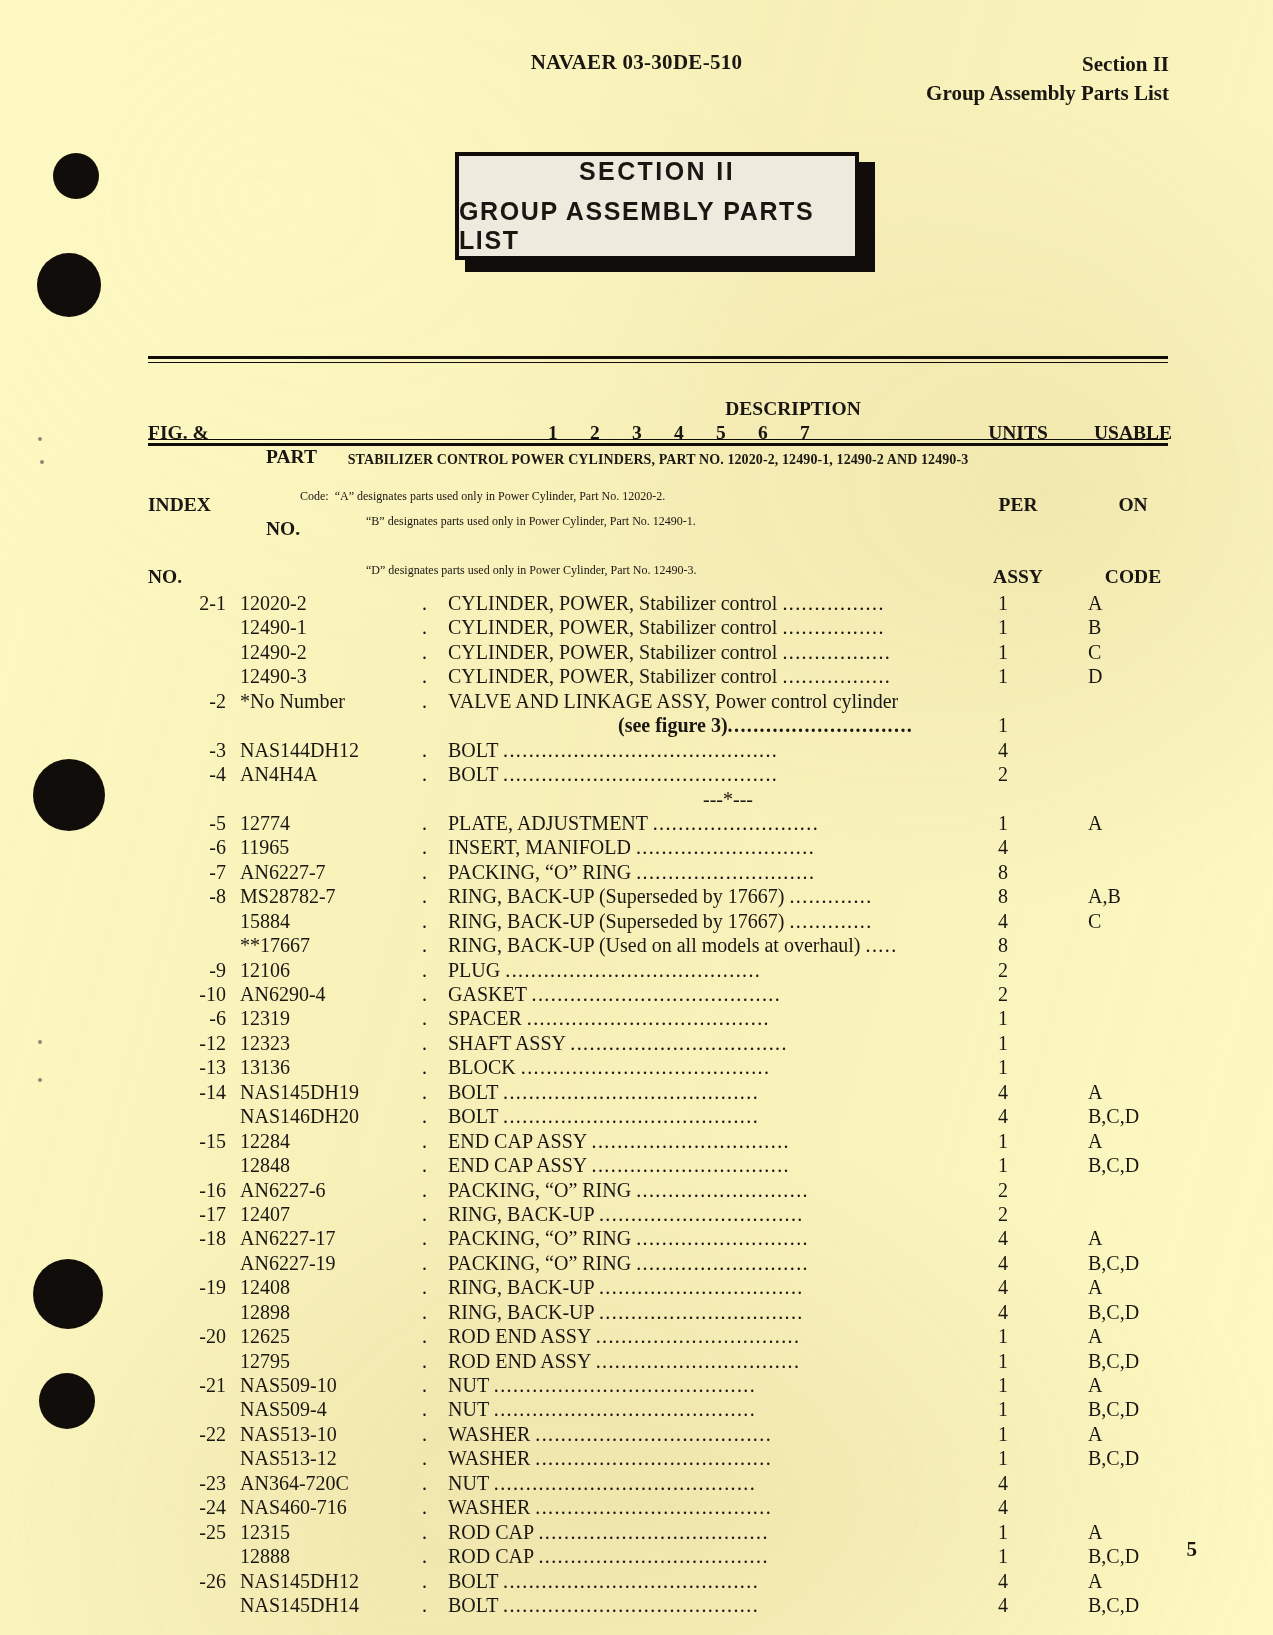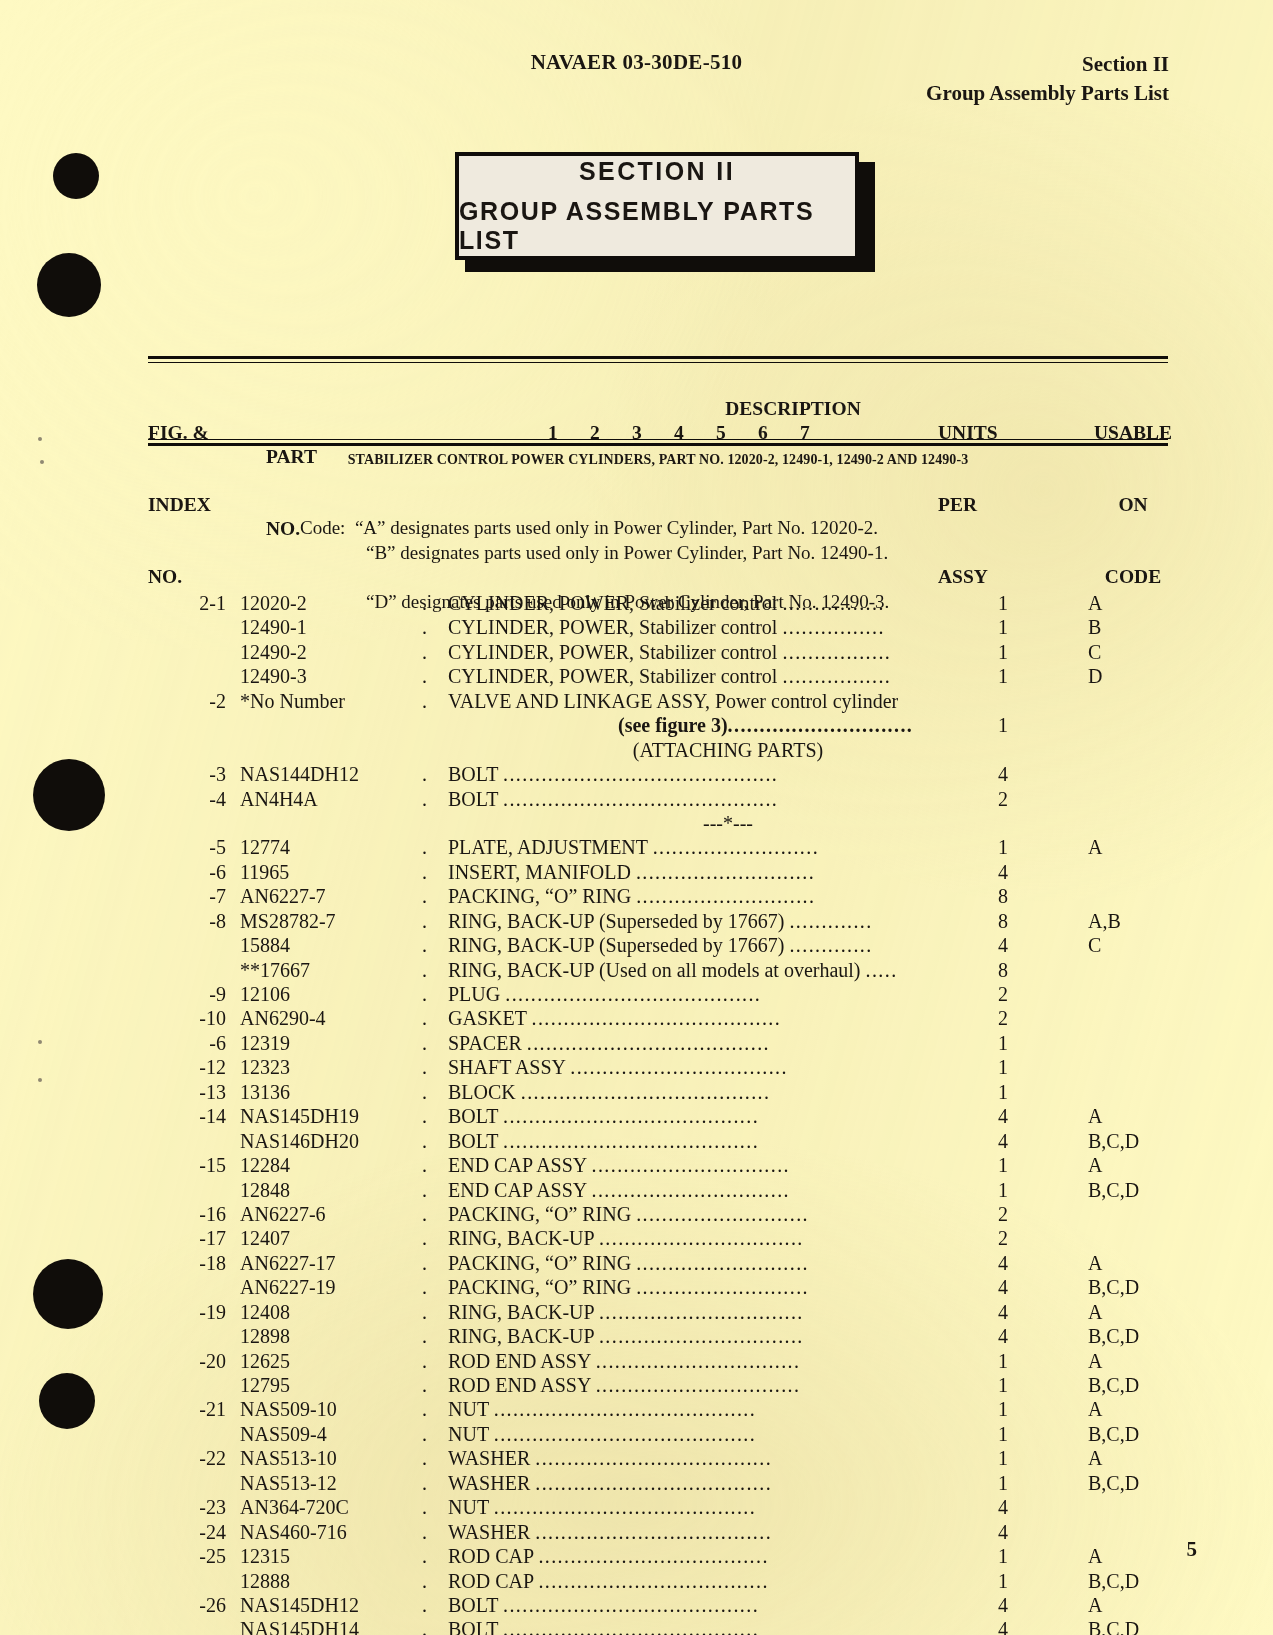--- a/index.html
+++ b/index.html
@@ -135,40 +135,40 @@
   }
   #col-head .ch {
     position: absolute;
     white-space: pre;
   }
   #ch-figindex { left: 0px;  top: 10px; }
   #ch-part     { left: 118px; top: 34px; }
   #ch-desc     { left: 400px; top: 34px; width: 490px; text-align: center; }
   #ch-digits   { left: 400px; top: 58px; width: 490px; }
   #ch-digits span { display: inline-block; width: 42px; text-align: left; }
-  #ch-units    { left: 790px; top: 10px; width: 160px; }
+  #ch-units    { left: 790px; top: 10px; width: 160px; text-align: center; }
   #ch-usable   { left: 900px; top: 10px; width: 170px; text-align: center; }
 
   
   #assembly-title {
     position: absolute;
     left: 148px;
     top: 452px;
     width: 1020px;
     text-align: center;
     font-size: 14px;
     font-weight: 700;
     letter-spacing: .1px;
   }
 
   #code-block {
     position: absolute;
     left: 300px;
-    top: 516px;
-    font-size: 19px;
+    top: 484px;
+    font-size: 12px;
     line-height: 24.5px;
   }
   #code-block .code-row { white-space: pre; }
   #code-block .code-label { font-weight: 400; }
   #code-block .code-indent { padding-left: 66px; }
 
   
   #parts-rows {
     position: absolute;
     left: 148px;
@@ -322,23 +322,20 @@
         <span class="c-index">-2</span>
         <span class="c-part">*No Number</span>
         <span class="c-dot">.</span>
         <span class="c-desc">VALVE AND LINKAGE ASSY, Power control cylinder</span>
       </div>
       <div class="prow">
         <span class="c-desc" style="left: 470px; font-weight: bold;">(see figure 3)<span class="leader">.............................</span></span>
         <span class="c-units">1</span>
       </div>
       <div class="prow">
-        <span class="c-desc-center">(ATTACHING PARTS)</span>
-      </div>
-      <div class="prow">
         <span class="c-index">-3</span>
         <span class="c-part">NAS144DH12</span>
         <span class="c-dot">.</span>
         <span class="c-desc">BOLT <span class="leader">...........................................</span></span>
         <span class="c-units">4</span>
       </div>
       <div class="prow">
         <span class="c-index">-4</span>
         <span class="c-part">AN4H4A</span>
         <span class="c-dot">.</span>

